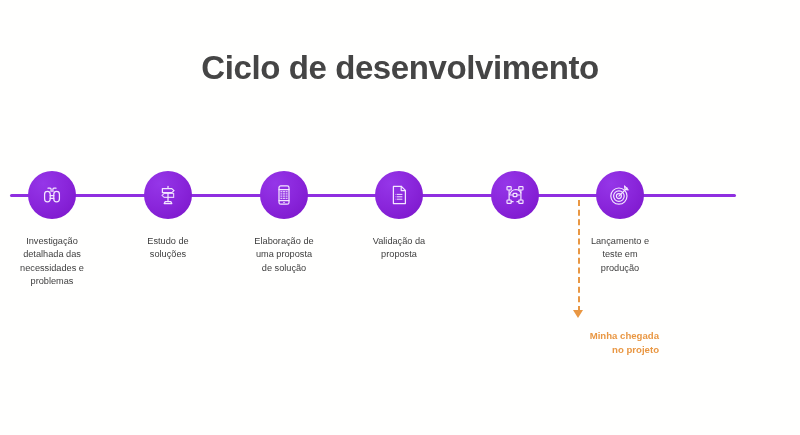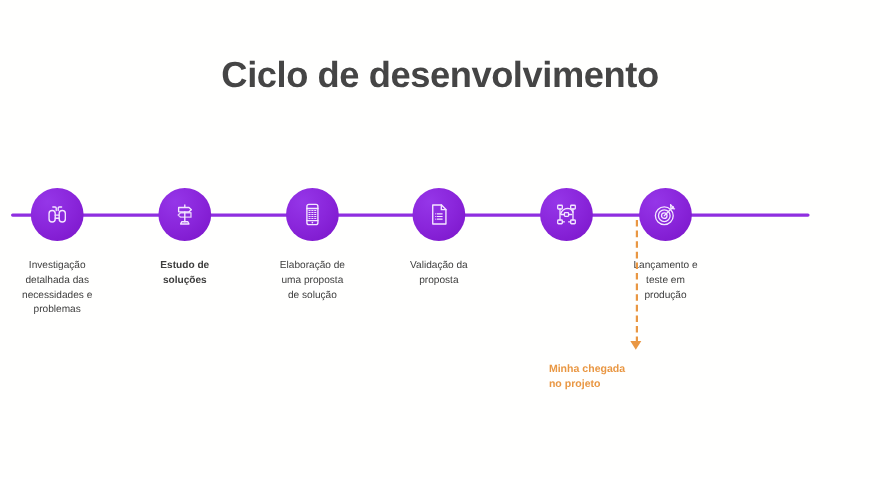--- a/index.html
+++ b/index.html
@@ -98,21 +98,21 @@
     height: 0;
     border-left: 5px solid transparent;
     border-right: 5px solid transparent;
     border-top: 8px solid #e99743;
   }
   #annotation-text {
     position: absolute;
     left: 499px;
     top: 329px;
     width: 160px;
-    text-align: left;
+    text-align: right;
     font-size: 9.6px;
     line-height: 13.5px;
     font-weight: bold;
     color: #e99743;
     white-space: pre-line;
     font-family: "Liberation Sans", sans-serif;
   }
 </style>
 </head>
 <body>
@@ -135,21 +135,21 @@
           <path d="M10.2 15.4h3.6"></path>
         </svg>
       </span>
     </div>
     <div class="stage-label">Investigação
 detalhada das
 necessidades e
 problemas</div>
   </div>
 
-  <div class="stage" style="left:168px;font-weight:bold;">
+  <div class="stage" style="left:168px;">
     <div class="node-circle">
       <span>
         <svg width="24" height="24" viewBox="0 0 24 24" fill="none" stroke="#f3e6ff" stroke-width="1.25" stroke-linecap="round" stroke-linejoin="round">
           <path d="M12 3.4v2"></path>
           <path d="M12 9.6v9"></path>
           <path d="M6.4 5.6h9.4l2.2 2-2.2 2H6.4z"></path>
           <path d="M17.6 10.4H8.2L6 12.4l2.2 2h9.4z" opacity="0.85"></path>
           <path d="M9.2 18.6h5.6l1 2H8.2z"></path>
         </svg>
       </span>
@@ -216,21 +216,21 @@
           <path d="M8.2 18.7h1.9"></path>
           <path d="M13.9 18.7h1.9"></path>
           <path d="M7.3 12h2.8"></path>
           <path d="M13.9 12h2.8"></path>
           <path d="M6.6 11.6c1.2-3.4 4.2-5 6.2-5.1 2 0 4.2 1.4 5.1 3.4"></path>
         </svg>
       </span>
     </div>
   </div>
 
-  <div class="stage" style="left:605px;">
+  <div class="stage" style="left:620px;">
     <div class="node-circle">
       <span>
         <svg width="24" height="24" viewBox="0 0 24 24" fill="none" stroke="#f3e6ff" stroke-width="1.2" stroke-linecap="round" stroke-linejoin="round">
           <circle cx="10.9" cy="13.1" r="8.1"></circle>
           <circle cx="10.9" cy="13.1" r="5.3"></circle>
           <circle cx="10.9" cy="13.1" r="2.5"></circle>
           <path d="M10.9 13.1L19 5"></path>
           <path d="M16.6 3.2l0.4 3.2 3.2 0.4"></path>
           <path d="M16.6 3.2L19.4 6"></path>
         </svg>

